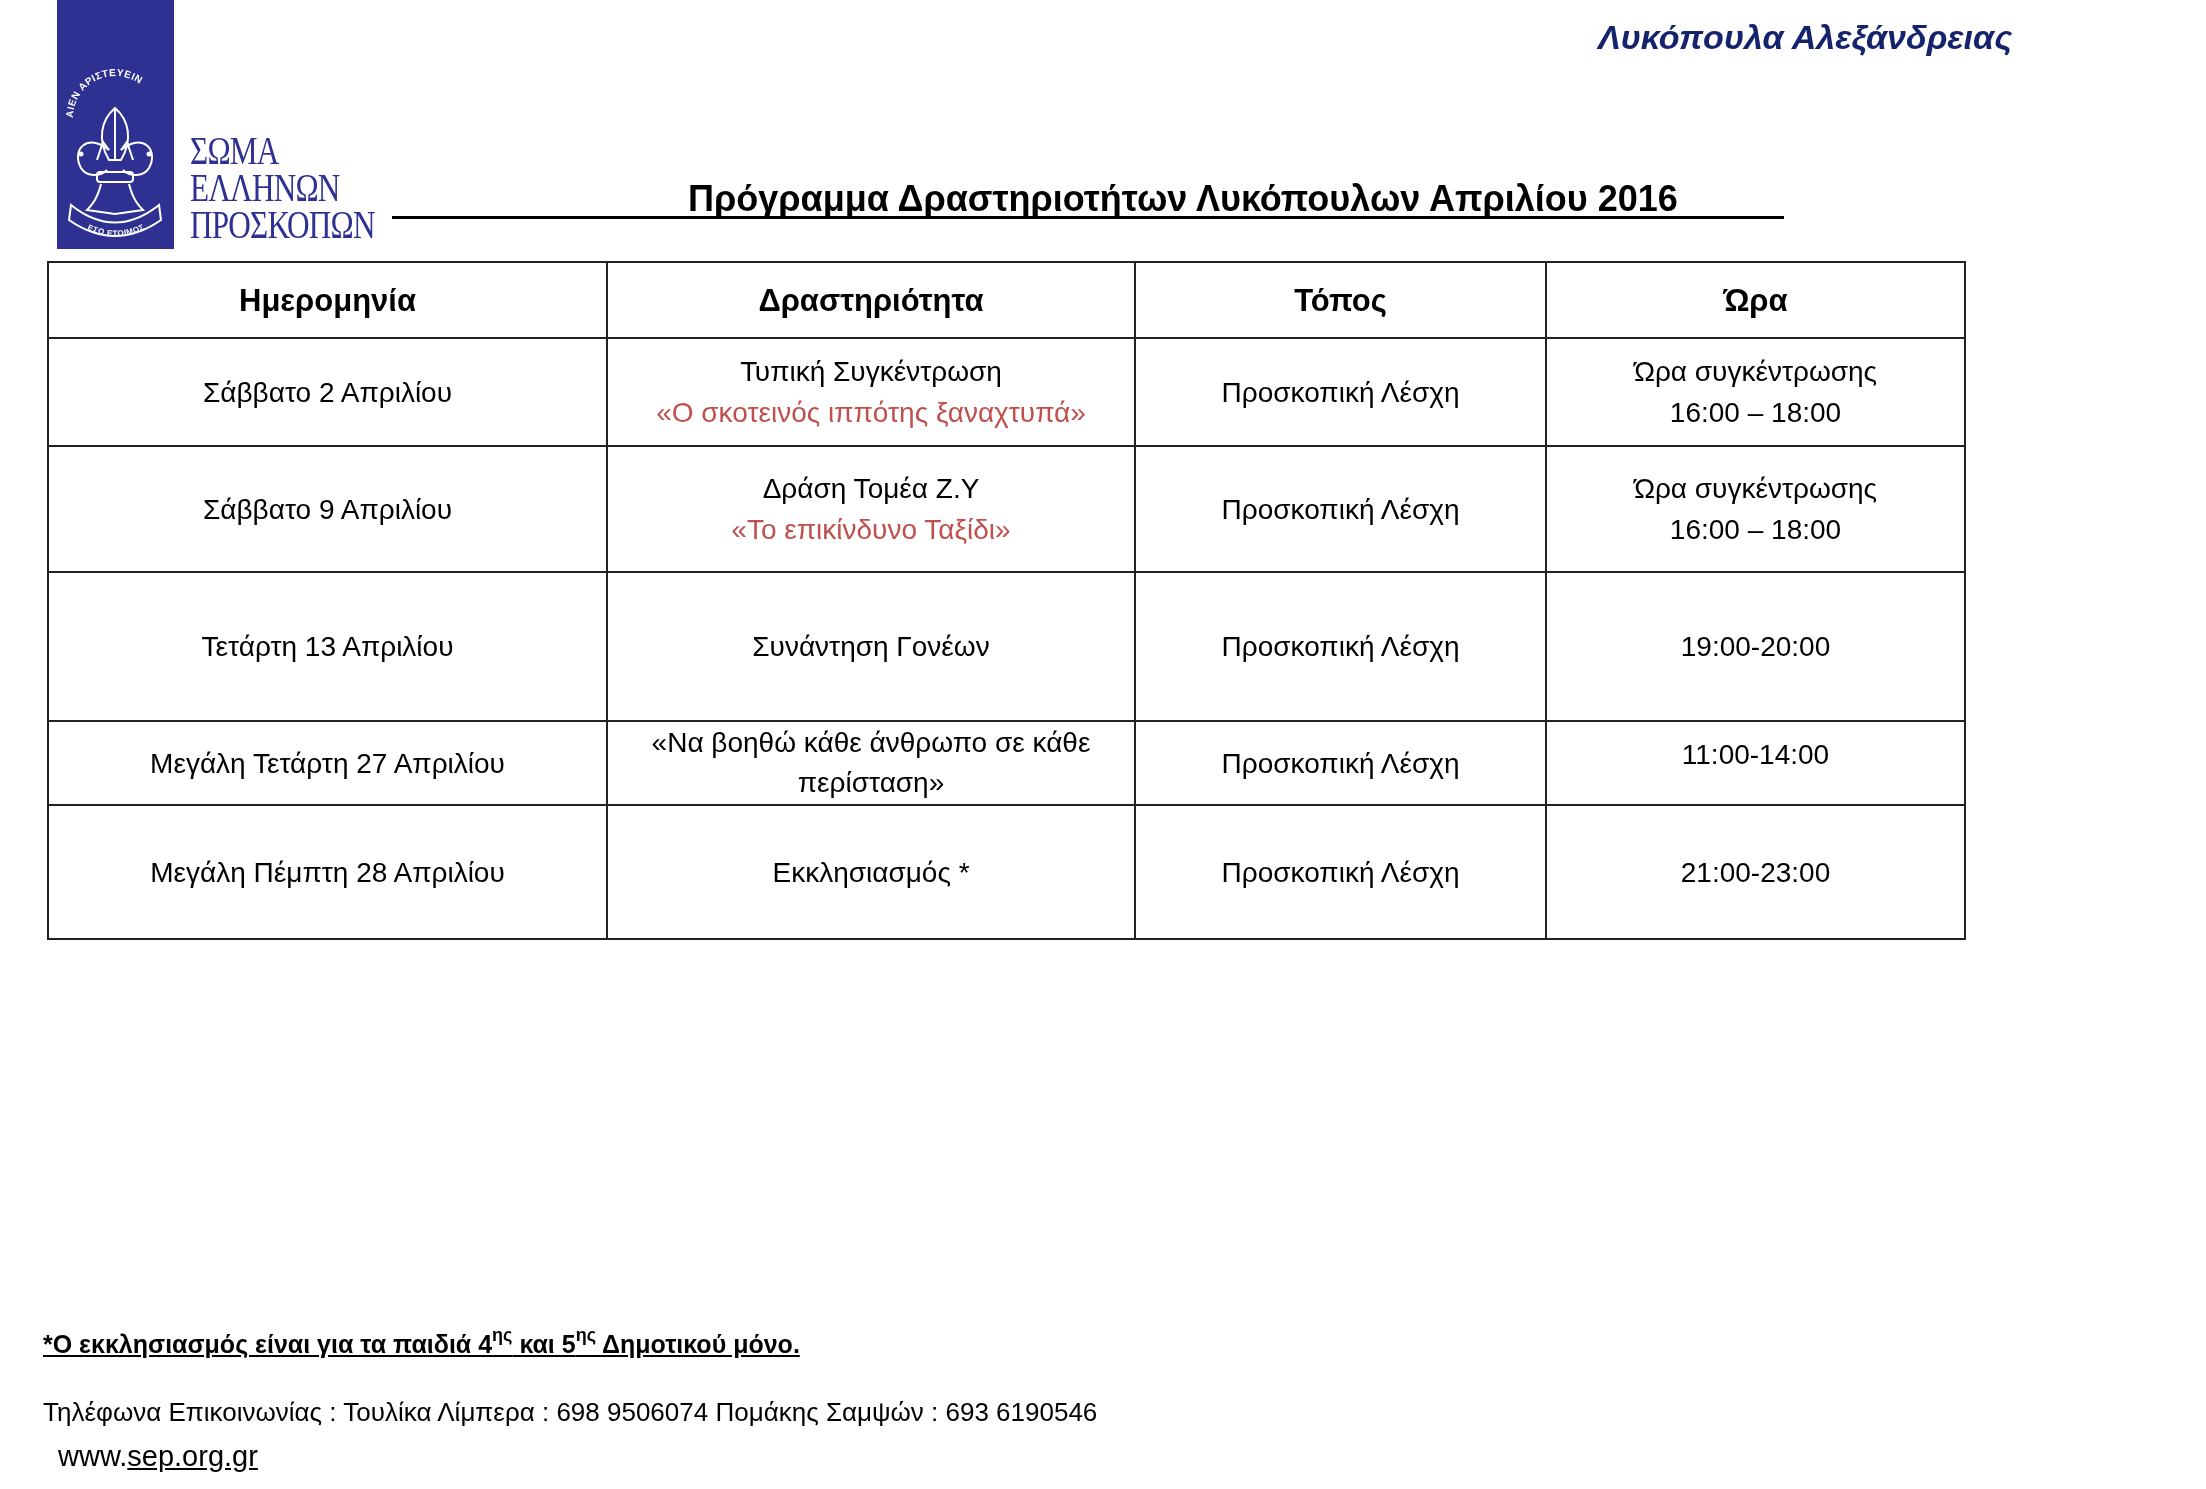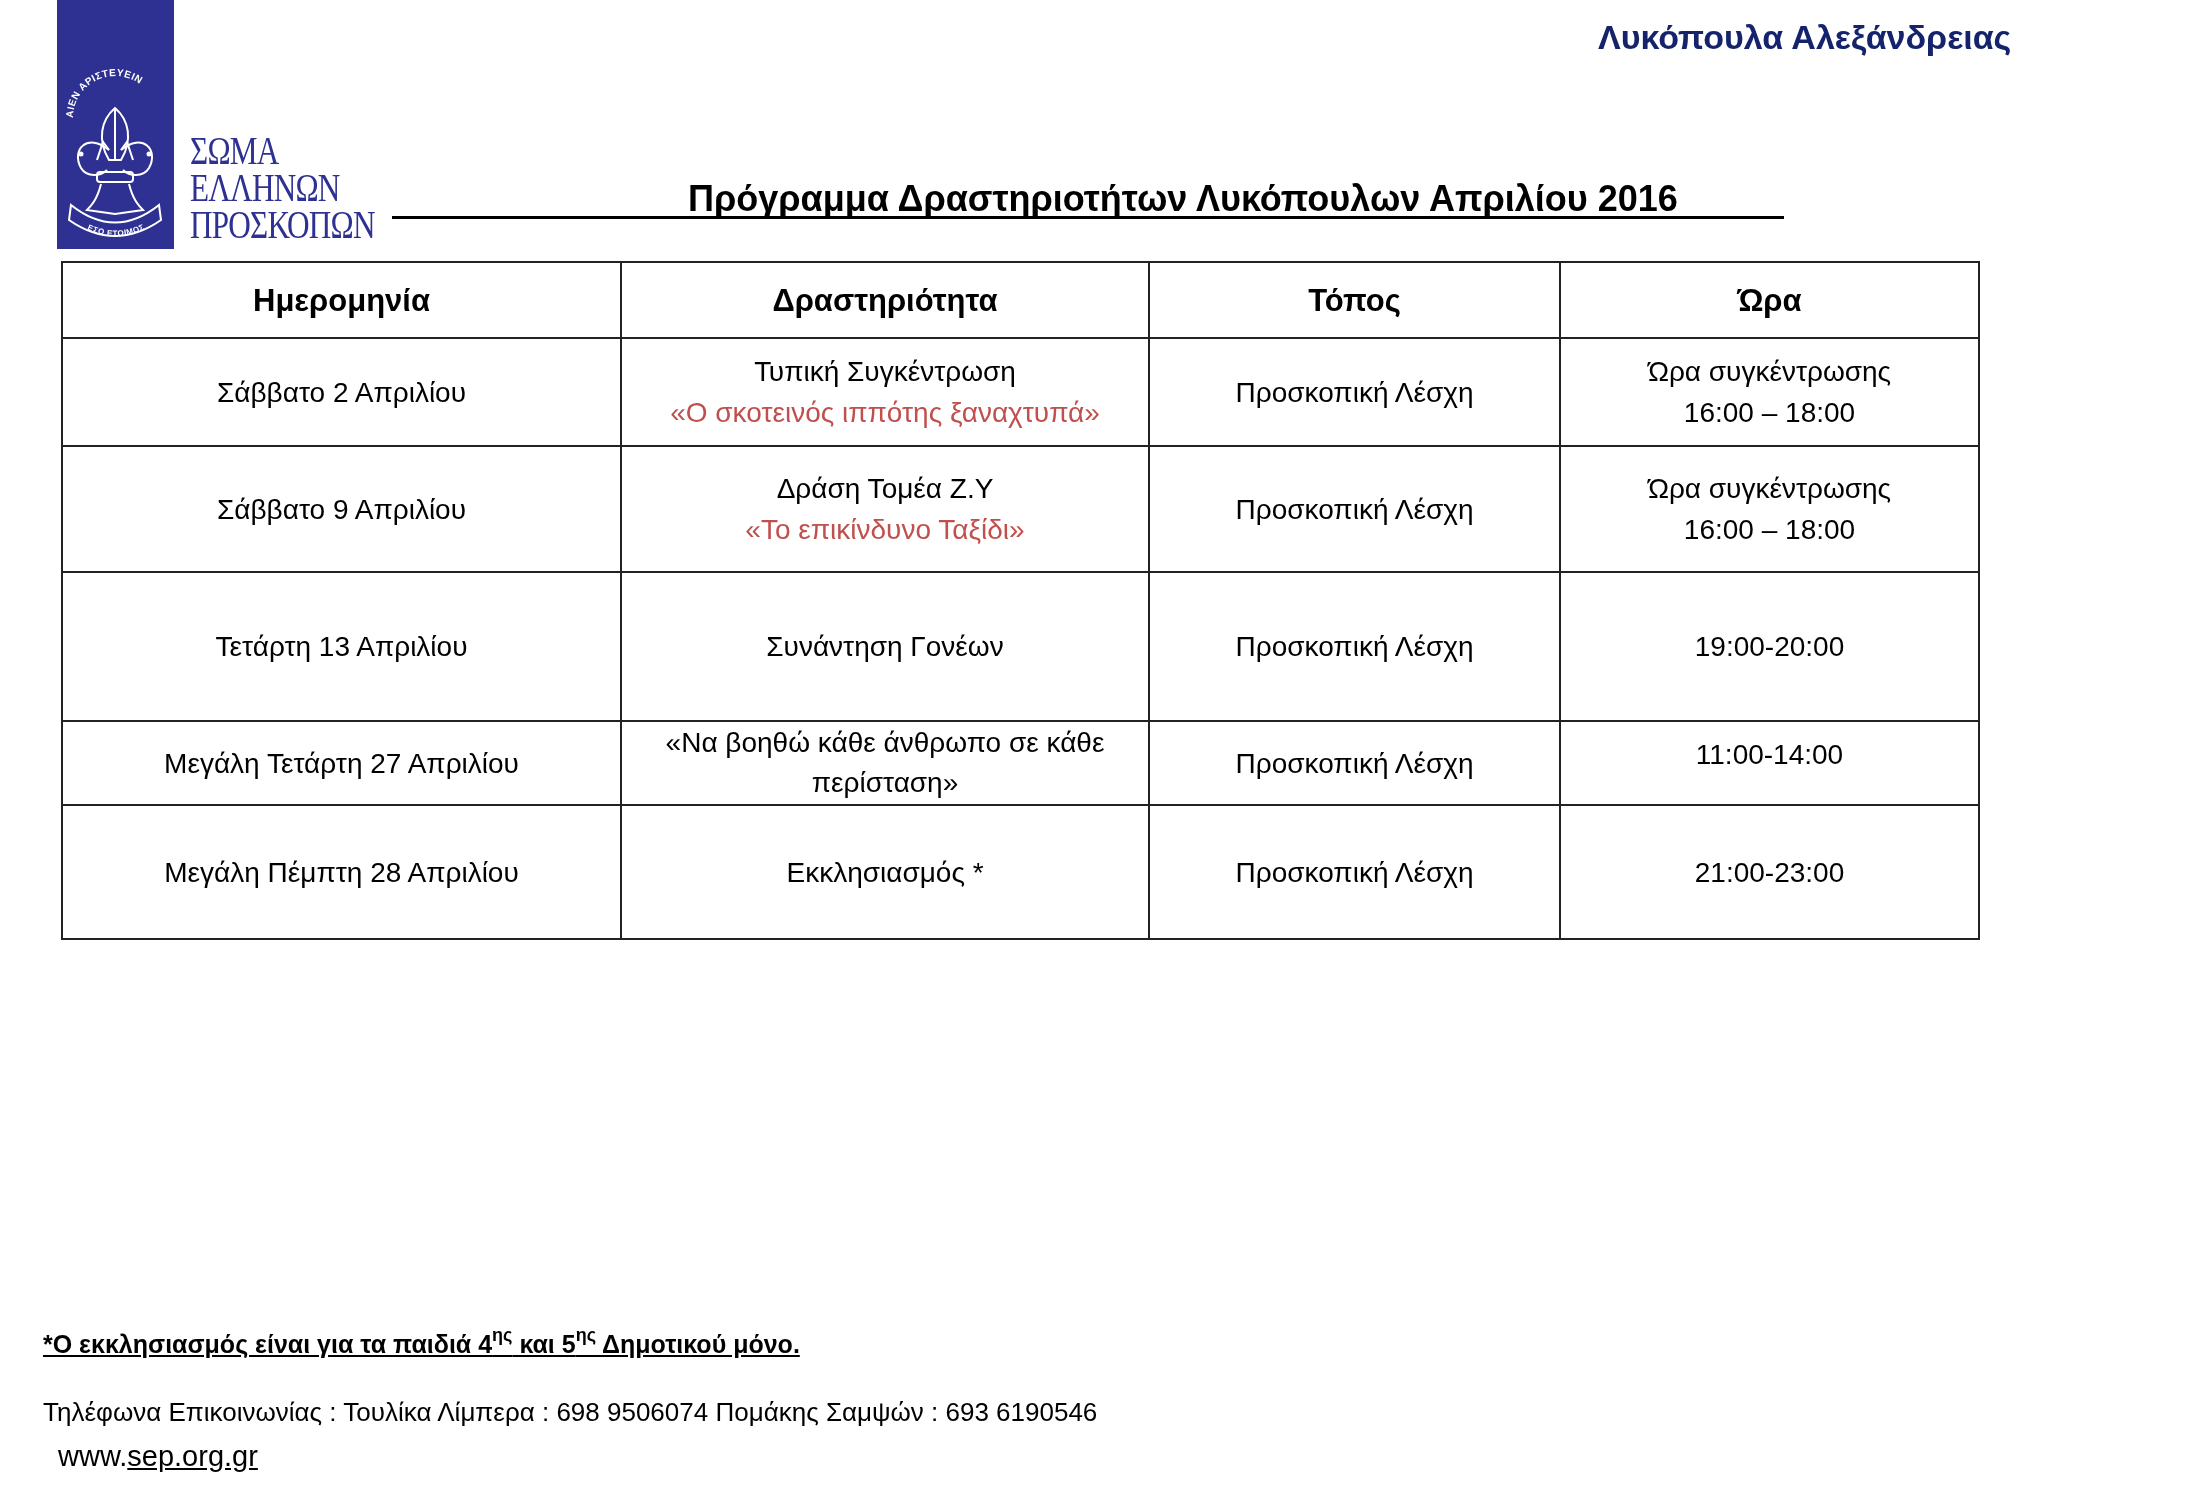--- a/index.html
+++ b/index.html
@@ -9,28 +9,28 @@
 
   
   #logo-panel { left: 57px; top: 0; width: 117px; height: 249px; background: #2E3192; }
   #logo-panel svg { position: absolute; left: 0; top: 0; }
   #logo-text { left: 190px; top: 132px; width: 210px; color: #2E3192;
                font-family: "Liberation Serif", serif; font-size: 40px; line-height: 37px;
                letter-spacing: -1px; transform: scaleX(0.78); transform-origin: left top; }
   #logo-text div { white-space: nowrap; }
 
   
-  #org-name { left: 1598px; top: 18px; font-size: 34px; font-weight: bold; color: #14236B; white-space: nowrap; }
+  #org-name { left: 1598px; top: 18px; font-size: 34px; font-weight: bold; color: #14236B; white-space: nowrap; font-style: italic; }
 
   
   #title-rule { left: 392px; top: 216px; width: 1392px; height: 3px; background: #000; }
   #doc-title { left: 688px; top: 178px; font-size: 36px; font-weight: bold; white-space: nowrap; }
 
   
-  #schedule { left: 61px; top: 261px; border-collapse: collapse; table-layout: fixed; }
+  #schedule { left: 47px; top: 261px; border-collapse: collapse; table-layout: fixed; }
   #schedule td, #schedule th { border: 2px solid #222; text-align: center; vertical-align: middle;
                                font-size: 28px; line-height: 41px; padding: 0 6px; }
   #schedule th { font-weight: bold; font-size: 31px; }
   .red { color: #C0504D; }
   .tight-top { vertical-align: top !important; padding-top: 44px !important; }
   .tight-top-sm { vertical-align: top !important; padding-top: 12px !important; }
 
   
   #footnote { left: 43px; top: 1330px; font-size: 25px; font-weight: bold; text-decoration: underline; white-space: nowrap; }
   #footnote sup { font-size: 18px; vertical-align: 12px; line-height: 0; }

